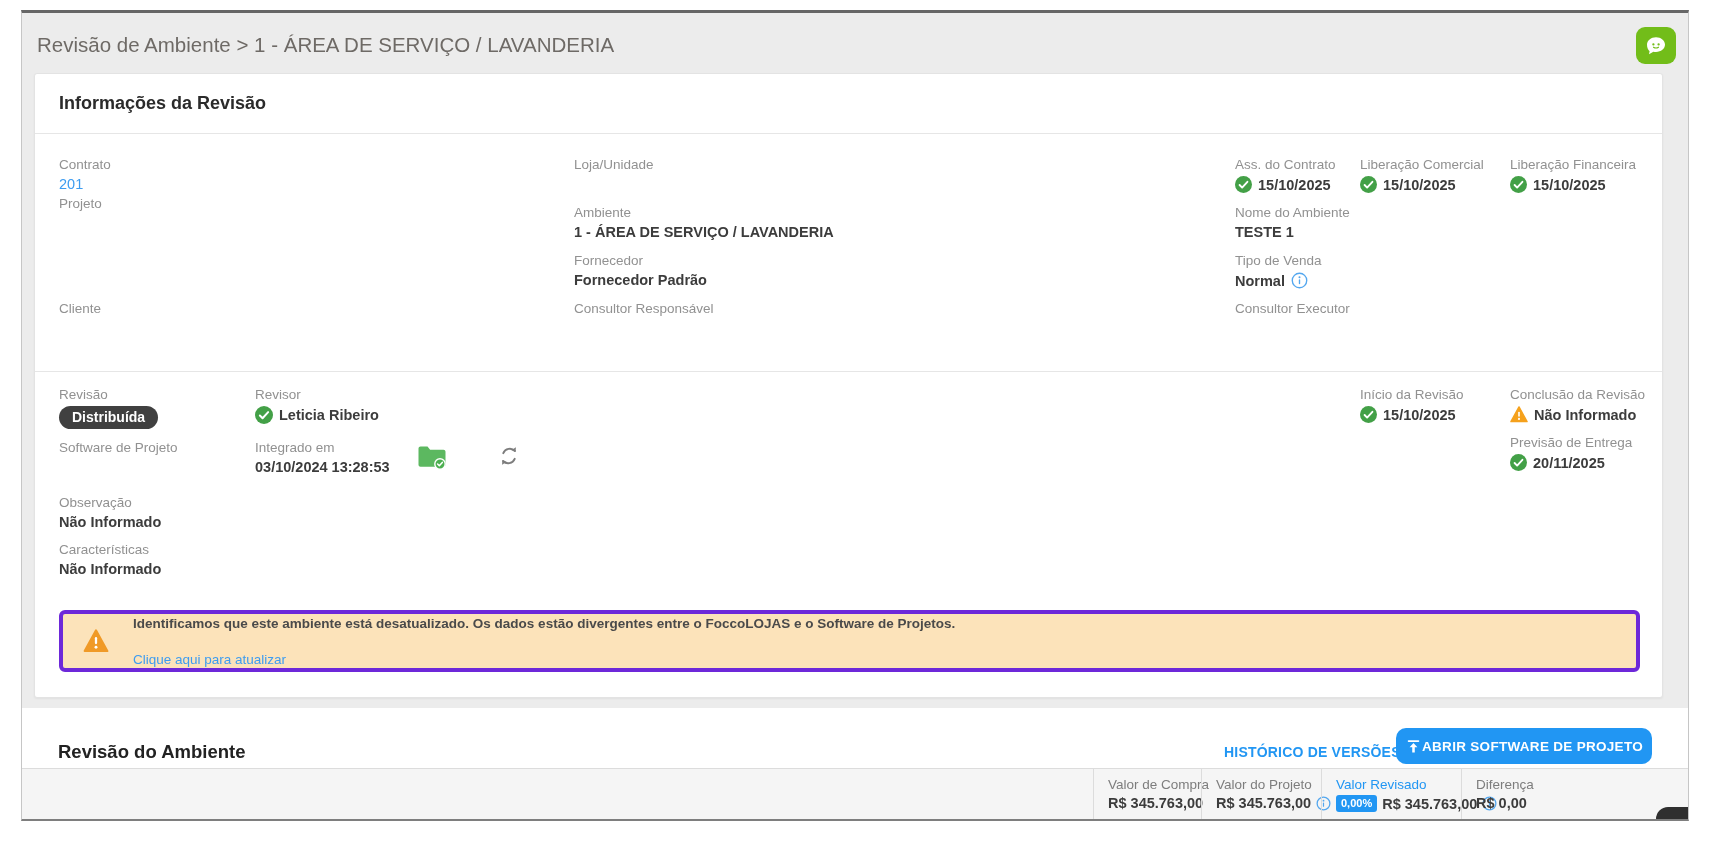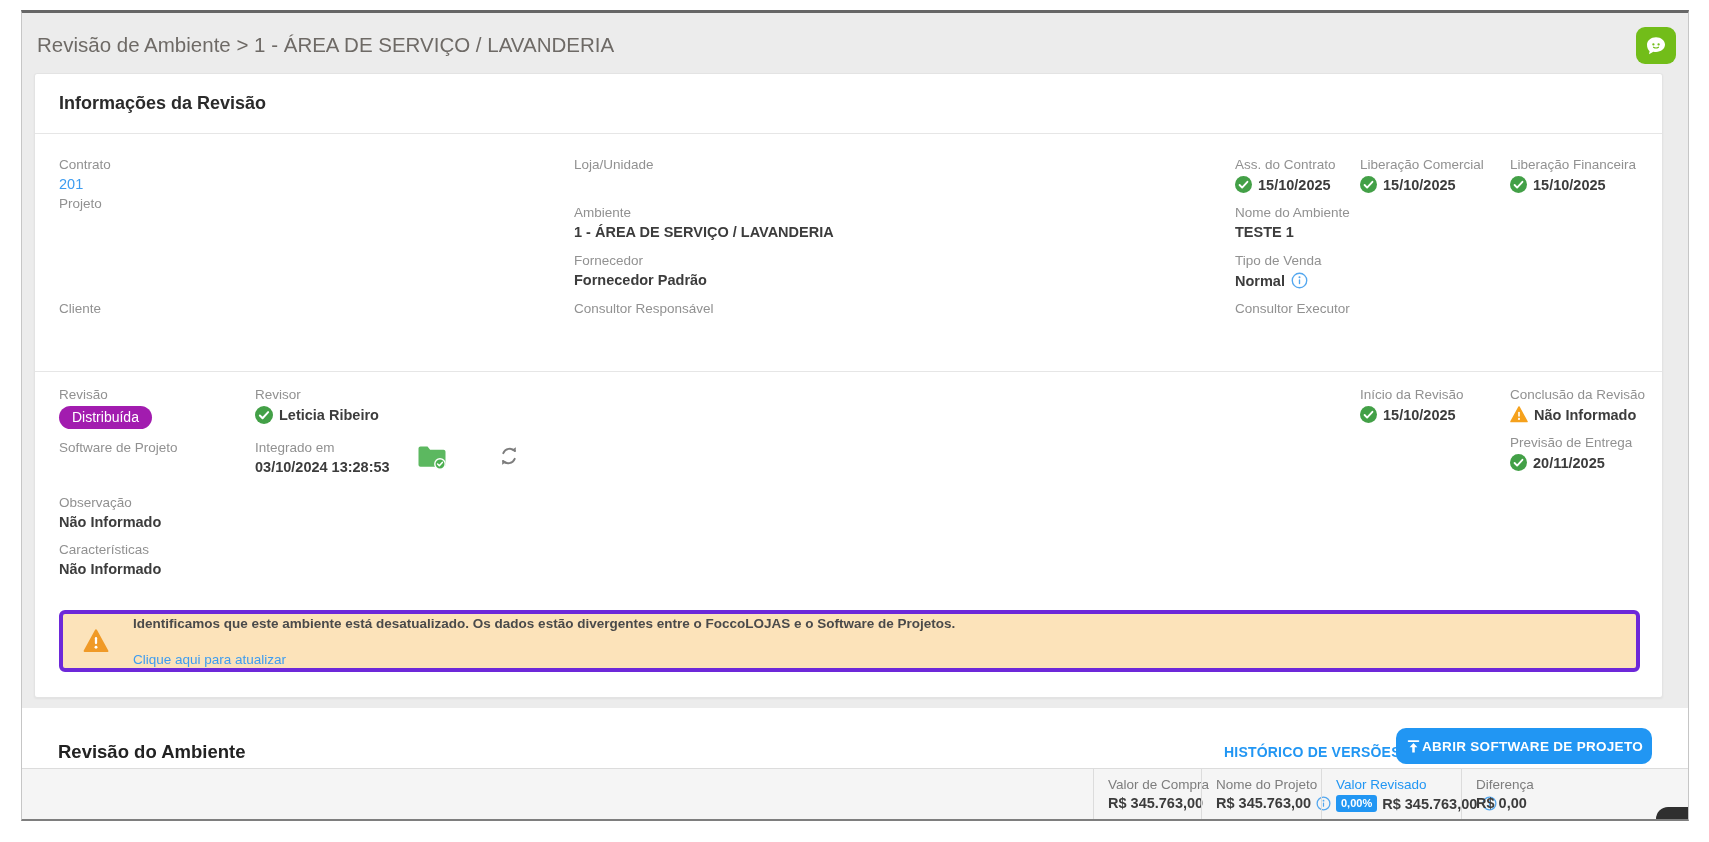--- a/index.html
+++ b/index.html
@@ -18,21 +18,21 @@
            border:1px solid #e3e3e3; border-radius:3px; box-shadow:0 1px 2px rgba(0,0,0,.05); }
   .card-h { position:absolute; left:24px; top:19px; font-size:18px; font-weight:700; color:#2b2b2b; }
   .hr { position:absolute; left:0; width:100%; height:1px; background:#e6e6e6; }
 
   .field { position:absolute; }
   .field .lbl { font-size:13.5px; color:#919191; white-space:nowrap; }
   .field .val { margin-top:4px; font-size:14.5px; font-weight:700; color:#3c3c3c;
                 display:flex; align-items:center; gap:6px; white-space:nowrap; }
   .field .val .ic { display:inline-flex; }
   .link { color:#3d9cf0; font-weight:400; cursor:pointer; }
-  .badge-pill { display:inline-block; background:#a21caf; color:#fff; font-size:14px; font-weight:400;
+  .badge-pill { display:inline-block; background:#404040; color:#fff; font-size:14px; font-weight:700;
                 padding:3px 13px 4px; border-radius:12px; }
 
   .banner { position:absolute; left:24px; top:536px; width:1581px; height:62px; background:#fce3ba;
             border:4px solid #6d28d9; border-radius:6px; display:flex; align-items:center; padding-left:20px; }
   .banner .txt { margin-left:24px; }
   .banner .l1 { font-size:13.5px; font-weight:700; color:#4a4a4a; }
   .banner .l2 { font-size:13.5px; color:#3d9cf0; margin-top:21px; cursor:pointer; }
 
   .band2 { position:absolute; left:0; top:695px; width:100%; height:60px; background:#fff; }
   .hist-link { position:absolute; left:1202px; top:731px; font-size:14px; font-weight:700;
@@ -299,21 +299,21 @@
   </button>
 
   <div class="footer">
     <div class="fcell" style="left:1071px; width:108px">
       <div class="lbl">Valor de Compra</div>
       <div class="val">
             <span>R$ 345.763,00</span>
           </div>
     </div>
     <div class="fcell" style="left:1179px; width:120px">
-      <div class="lbl">Nome do Projeto</div>
+      <div class="lbl">Valor do Projeto</div>
       <div class="val">
             <span>R$ 345.763,00</span>
             <span>
               <svg width="15" height="15" viewBox="0 0 20 20">
                 <circle cx="10" cy="10" r="8.5" fill="none" stroke="#53a7ef" stroke-width="1.7"></circle>
                 <circle cx="10" cy="6.2" r="1.2" fill="#53a7ef"></circle>
                 <rect x="9.2" y="8.6" width="1.6" height="5.8" rx="0.8" fill="#53a7ef"></rect>
               </svg>
             </span>
           </div>

